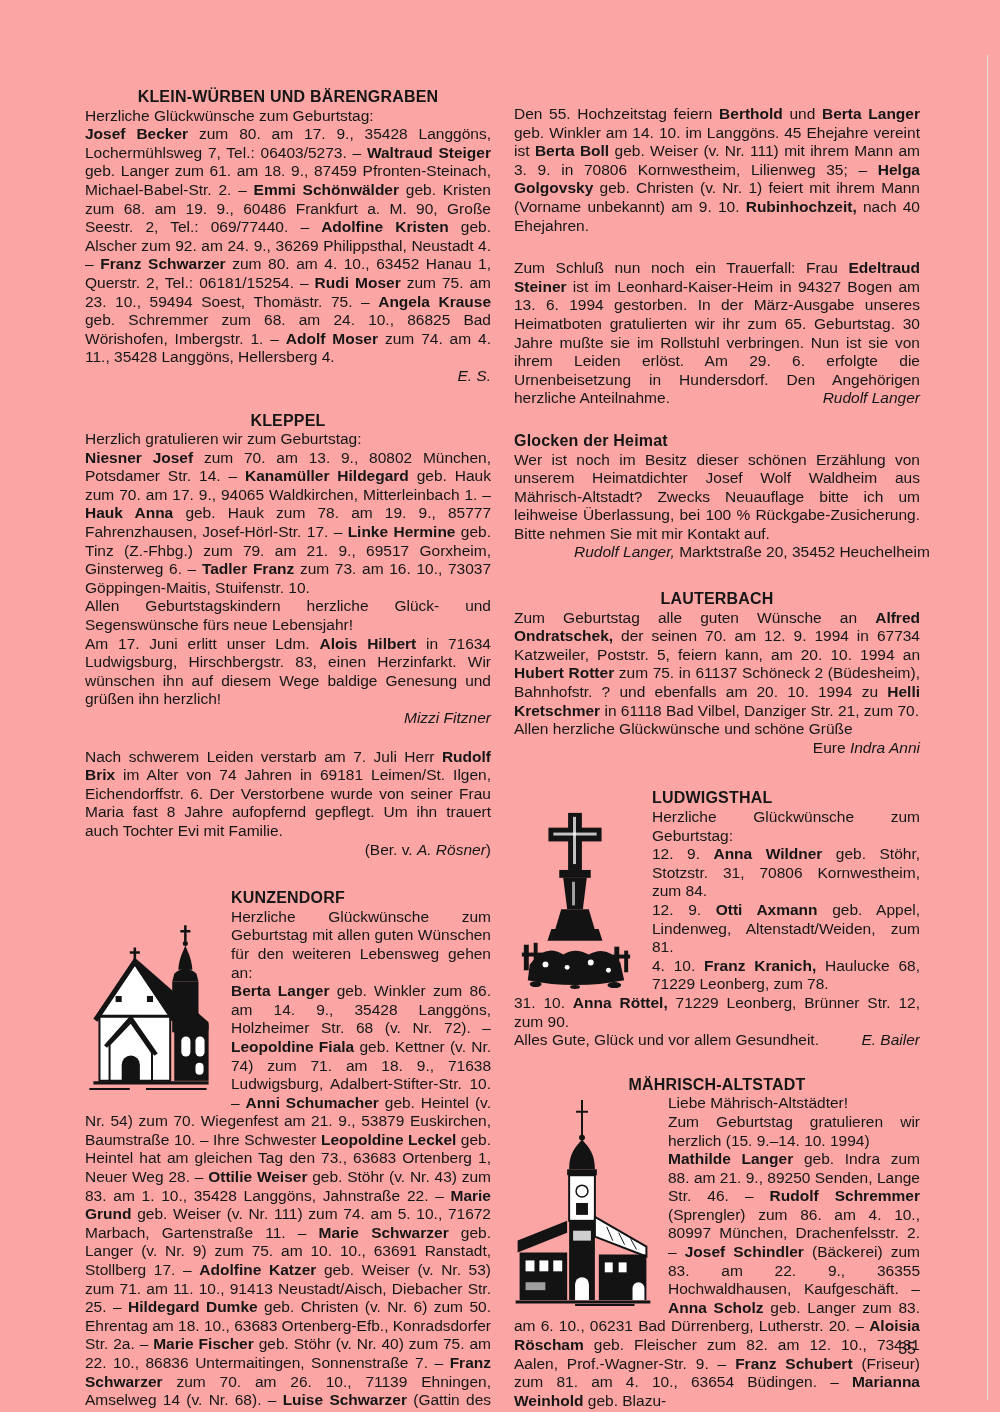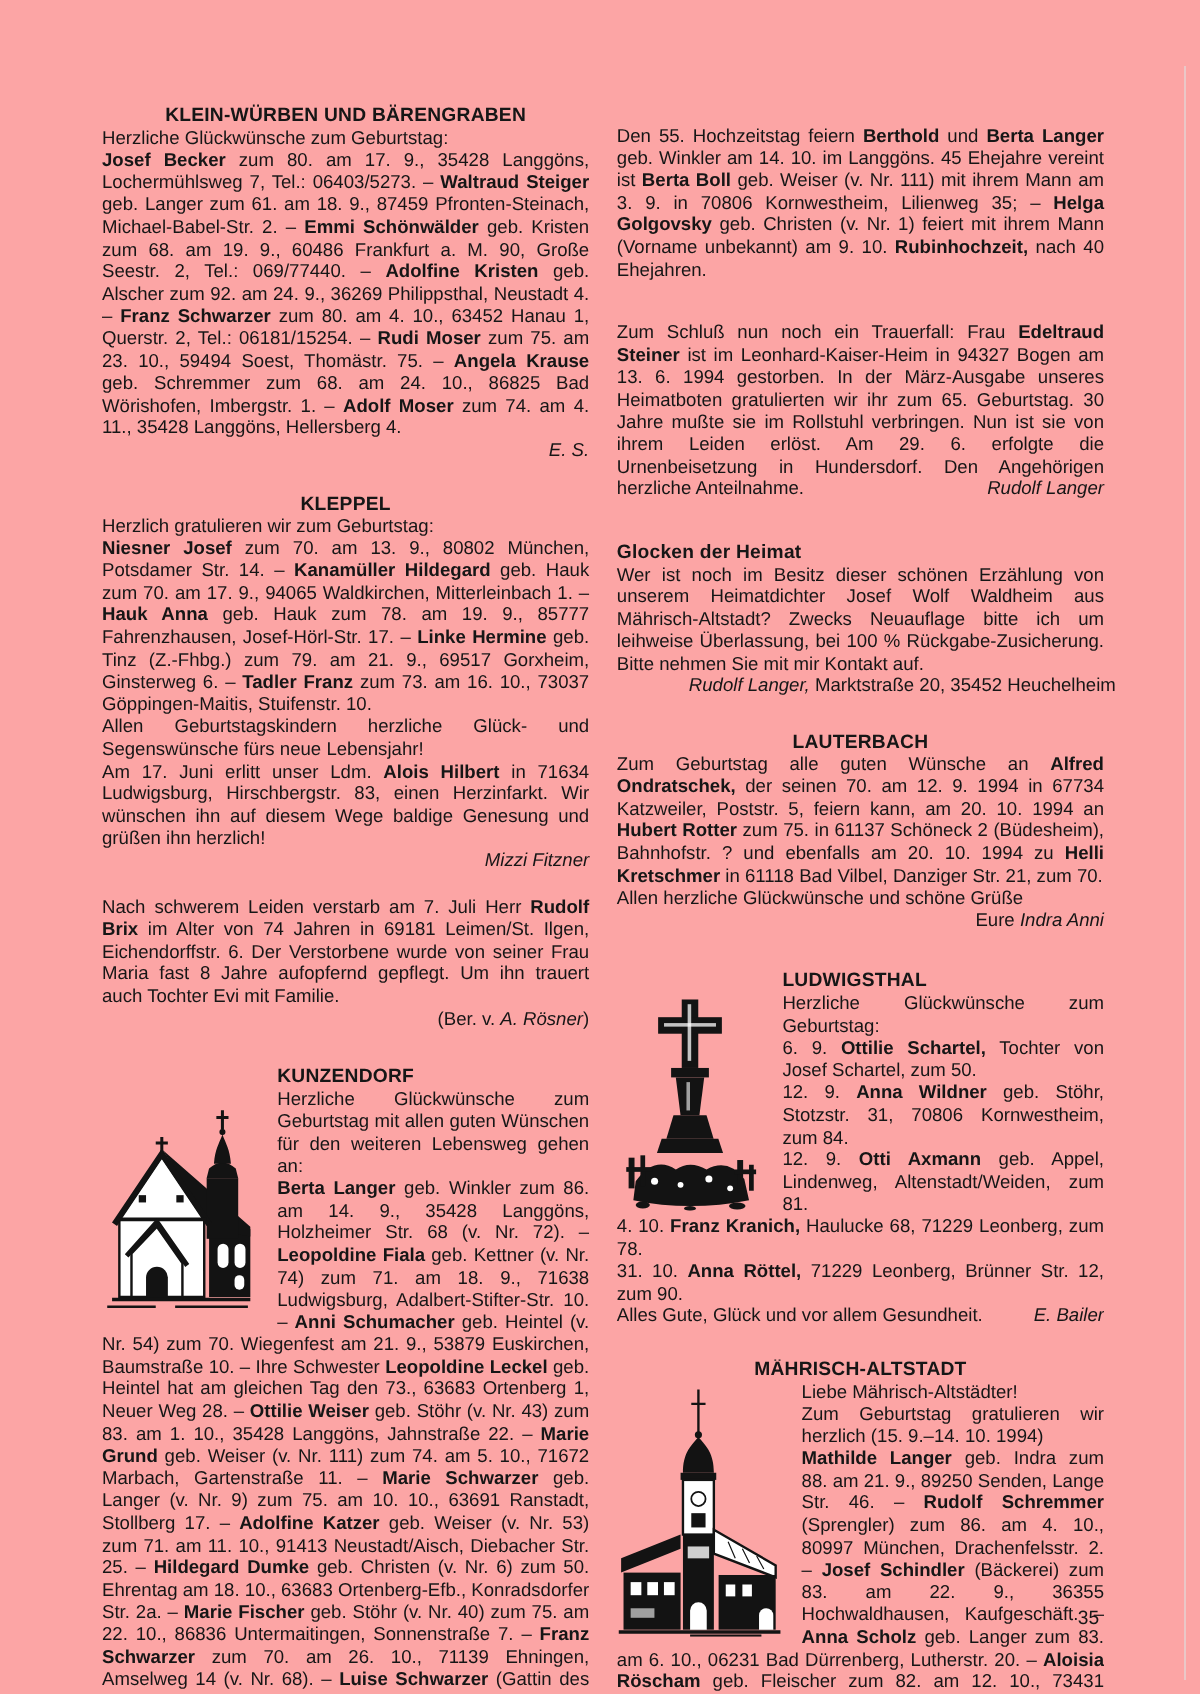--- a/index.html
+++ b/index.html
@@ -14,21 +14,21 @@
   .sig{text-align:right;}
   .b{font-weight:bold;}
   .i{font-style:italic;}
   .fr{float:right;font-style:italic;}
   .indent{padding-left:60px;white-space:nowrap;text-align:center;}
   section{overflow:visible;}
   .flowsec{overflow:hidden;}
   .mt-kleppel{margin-top:26px;}
   .mt-nachruf{margin-top:20px;}
   .mt-kunzendorf{margin-top:30px;}
-  .mt-p{margin-top:34px;}
+  .mt-p{margin-top:24px;}
   .mt-lauterbach{margin-top:28px;}
   .mt-ludwigsthal{margin-top:32px;}
   .mt-maehrisch{margin-top:26px;}
   .ill{display:block;}
   .ill-kunzendorf{float:left;width:132px;height:192px;margin:14px 14px 4px 0;}
   .ill-ludwigsthal{float:left;width:122px;height:182px;margin:18px 16px 4px 0;}
   .ill-altstadt{float:left;width:138px;height:210px;margin:2px 16px 4px 0;}
   .pagenum{position:absolute;top:1340px;right:84px;font-size:16px;}
   .scan-line{position:absolute;left:987px;top:55px;width:1px;height:1345px;background:#dedede;}
 </style>
@@ -136,21 +136,20 @@
         <rect x="6" y="148" width="22" height="4" fill="#131313"></rect>
         <rect x="100" y="142" width="5" height="24" fill="#131313"></rect>
         <rect x="110" y="146" width="4" height="22" fill="#131313"></rect>
         <rect x="98" y="150" width="18" height="4" fill="#131313"></rect>
         <ellipse cx="20" cy="180" rx="6" ry="3" fill="#131313"></ellipse>
         <ellipse cx="100" cy="181" rx="7" ry="3" fill="#131313"></ellipse>
         <ellipse cx="60" cy="183" rx="5" ry="2" fill="#131313"></ellipse>
       </svg>
       <h3 class="hl">LUDWIGSTHAL</h3>
       <p>Herzliche Glückwünsche zum Geburtstag:</p>
-      <p><span>6. 9. </span><span class="b">Ottilie Schartel,</span><span> Tochter von Josef Schartel, zum 50.</span></p>
       <p><span>12. 9. </span><span class="b">Anna Wildner</span><span> geb. Stöhr, Stotzstr. 31, 70806 Kornwestheim, zum 84.</span></p>
       <p><span>12. 9. </span><span class="b">Otti Axmann</span><span> geb. Appel, Lindenweg, Altenstadt/Weiden, zum 81.</span></p>
       <p><span>4. 10. </span><span class="b">Franz Kranich,</span><span> Haulucke 68, 71229 Leonberg, zum 78.</span></p>
       <p><span>31. 10. </span><span class="b">Anna Röttel,</span><span> 71229 Leonberg, Brünner Str. 12, zum 90.</span></p>
       <p><span>Alles Gute, Glück und vor allem Gesundheit.</span><span class="i fr">E. Bailer</span></p>
     </section>
 
     <section class="mt-maehrisch flowsec">
       <h2 class="hc">MÄHRISCH-ALTSTADT</h2>
       <svg class="ill ill-altstadt" viewBox="0 0 136 212" xmlns="http://www.w3.org/2000/svg">

